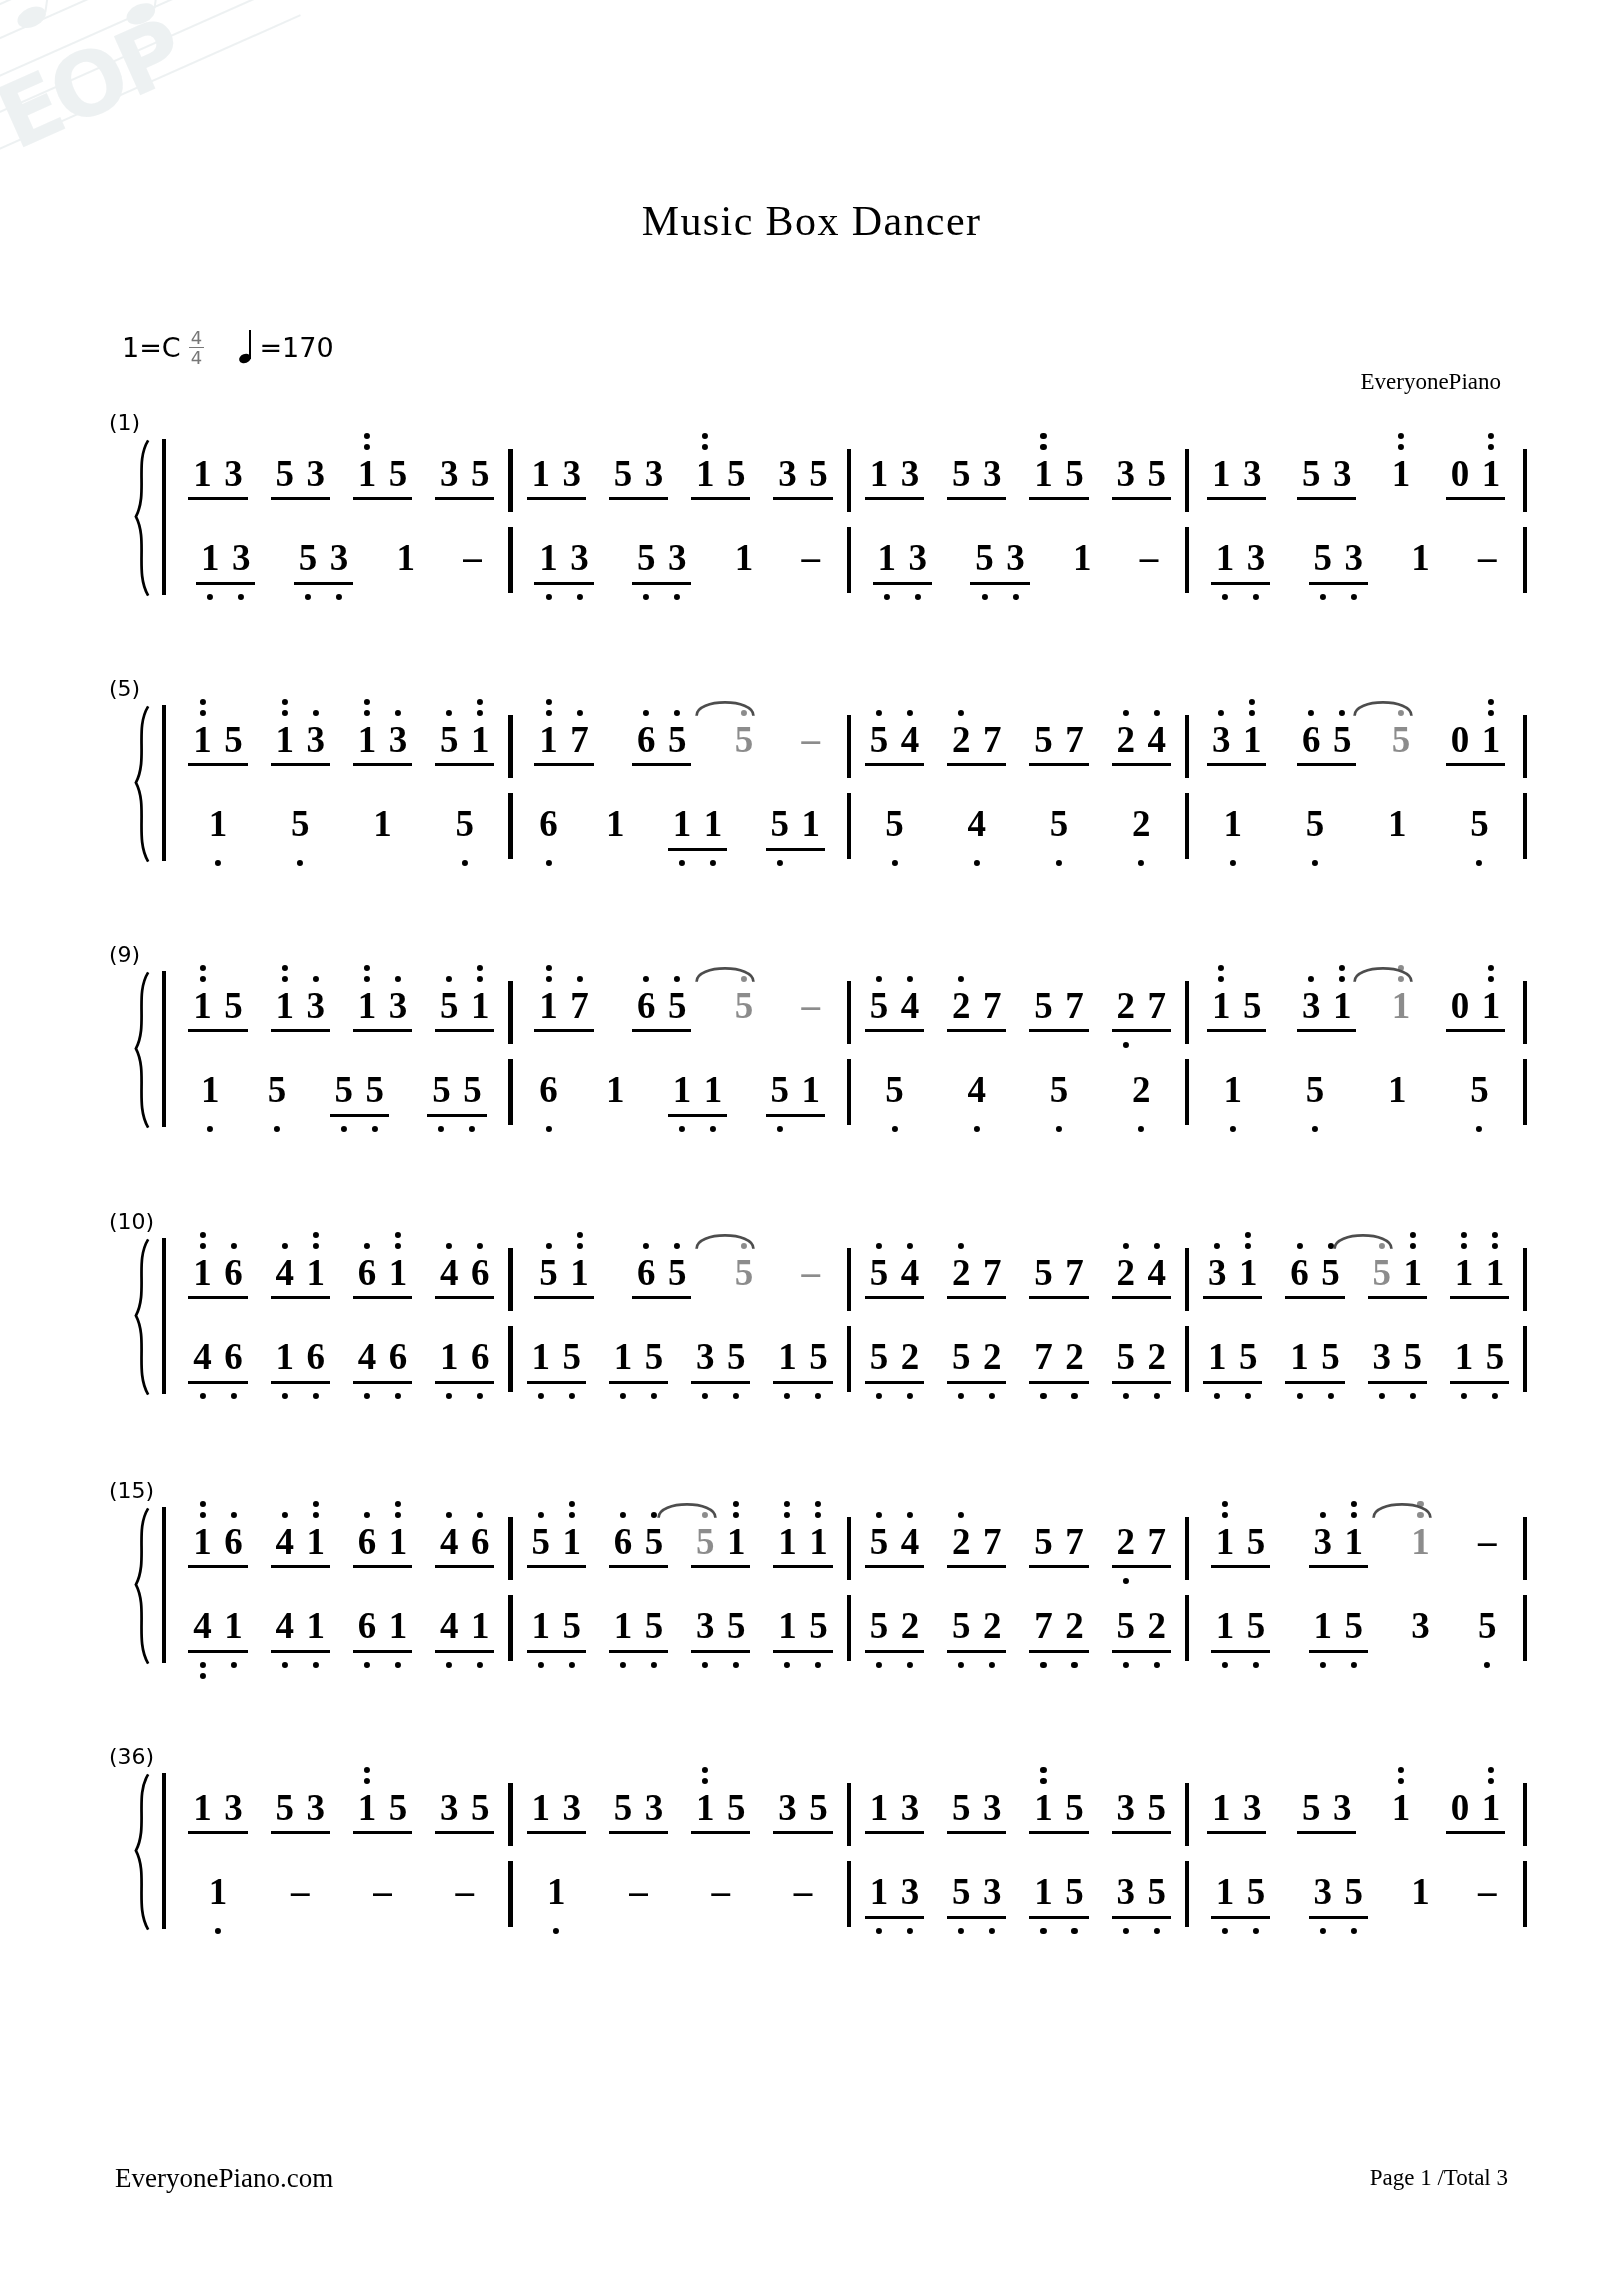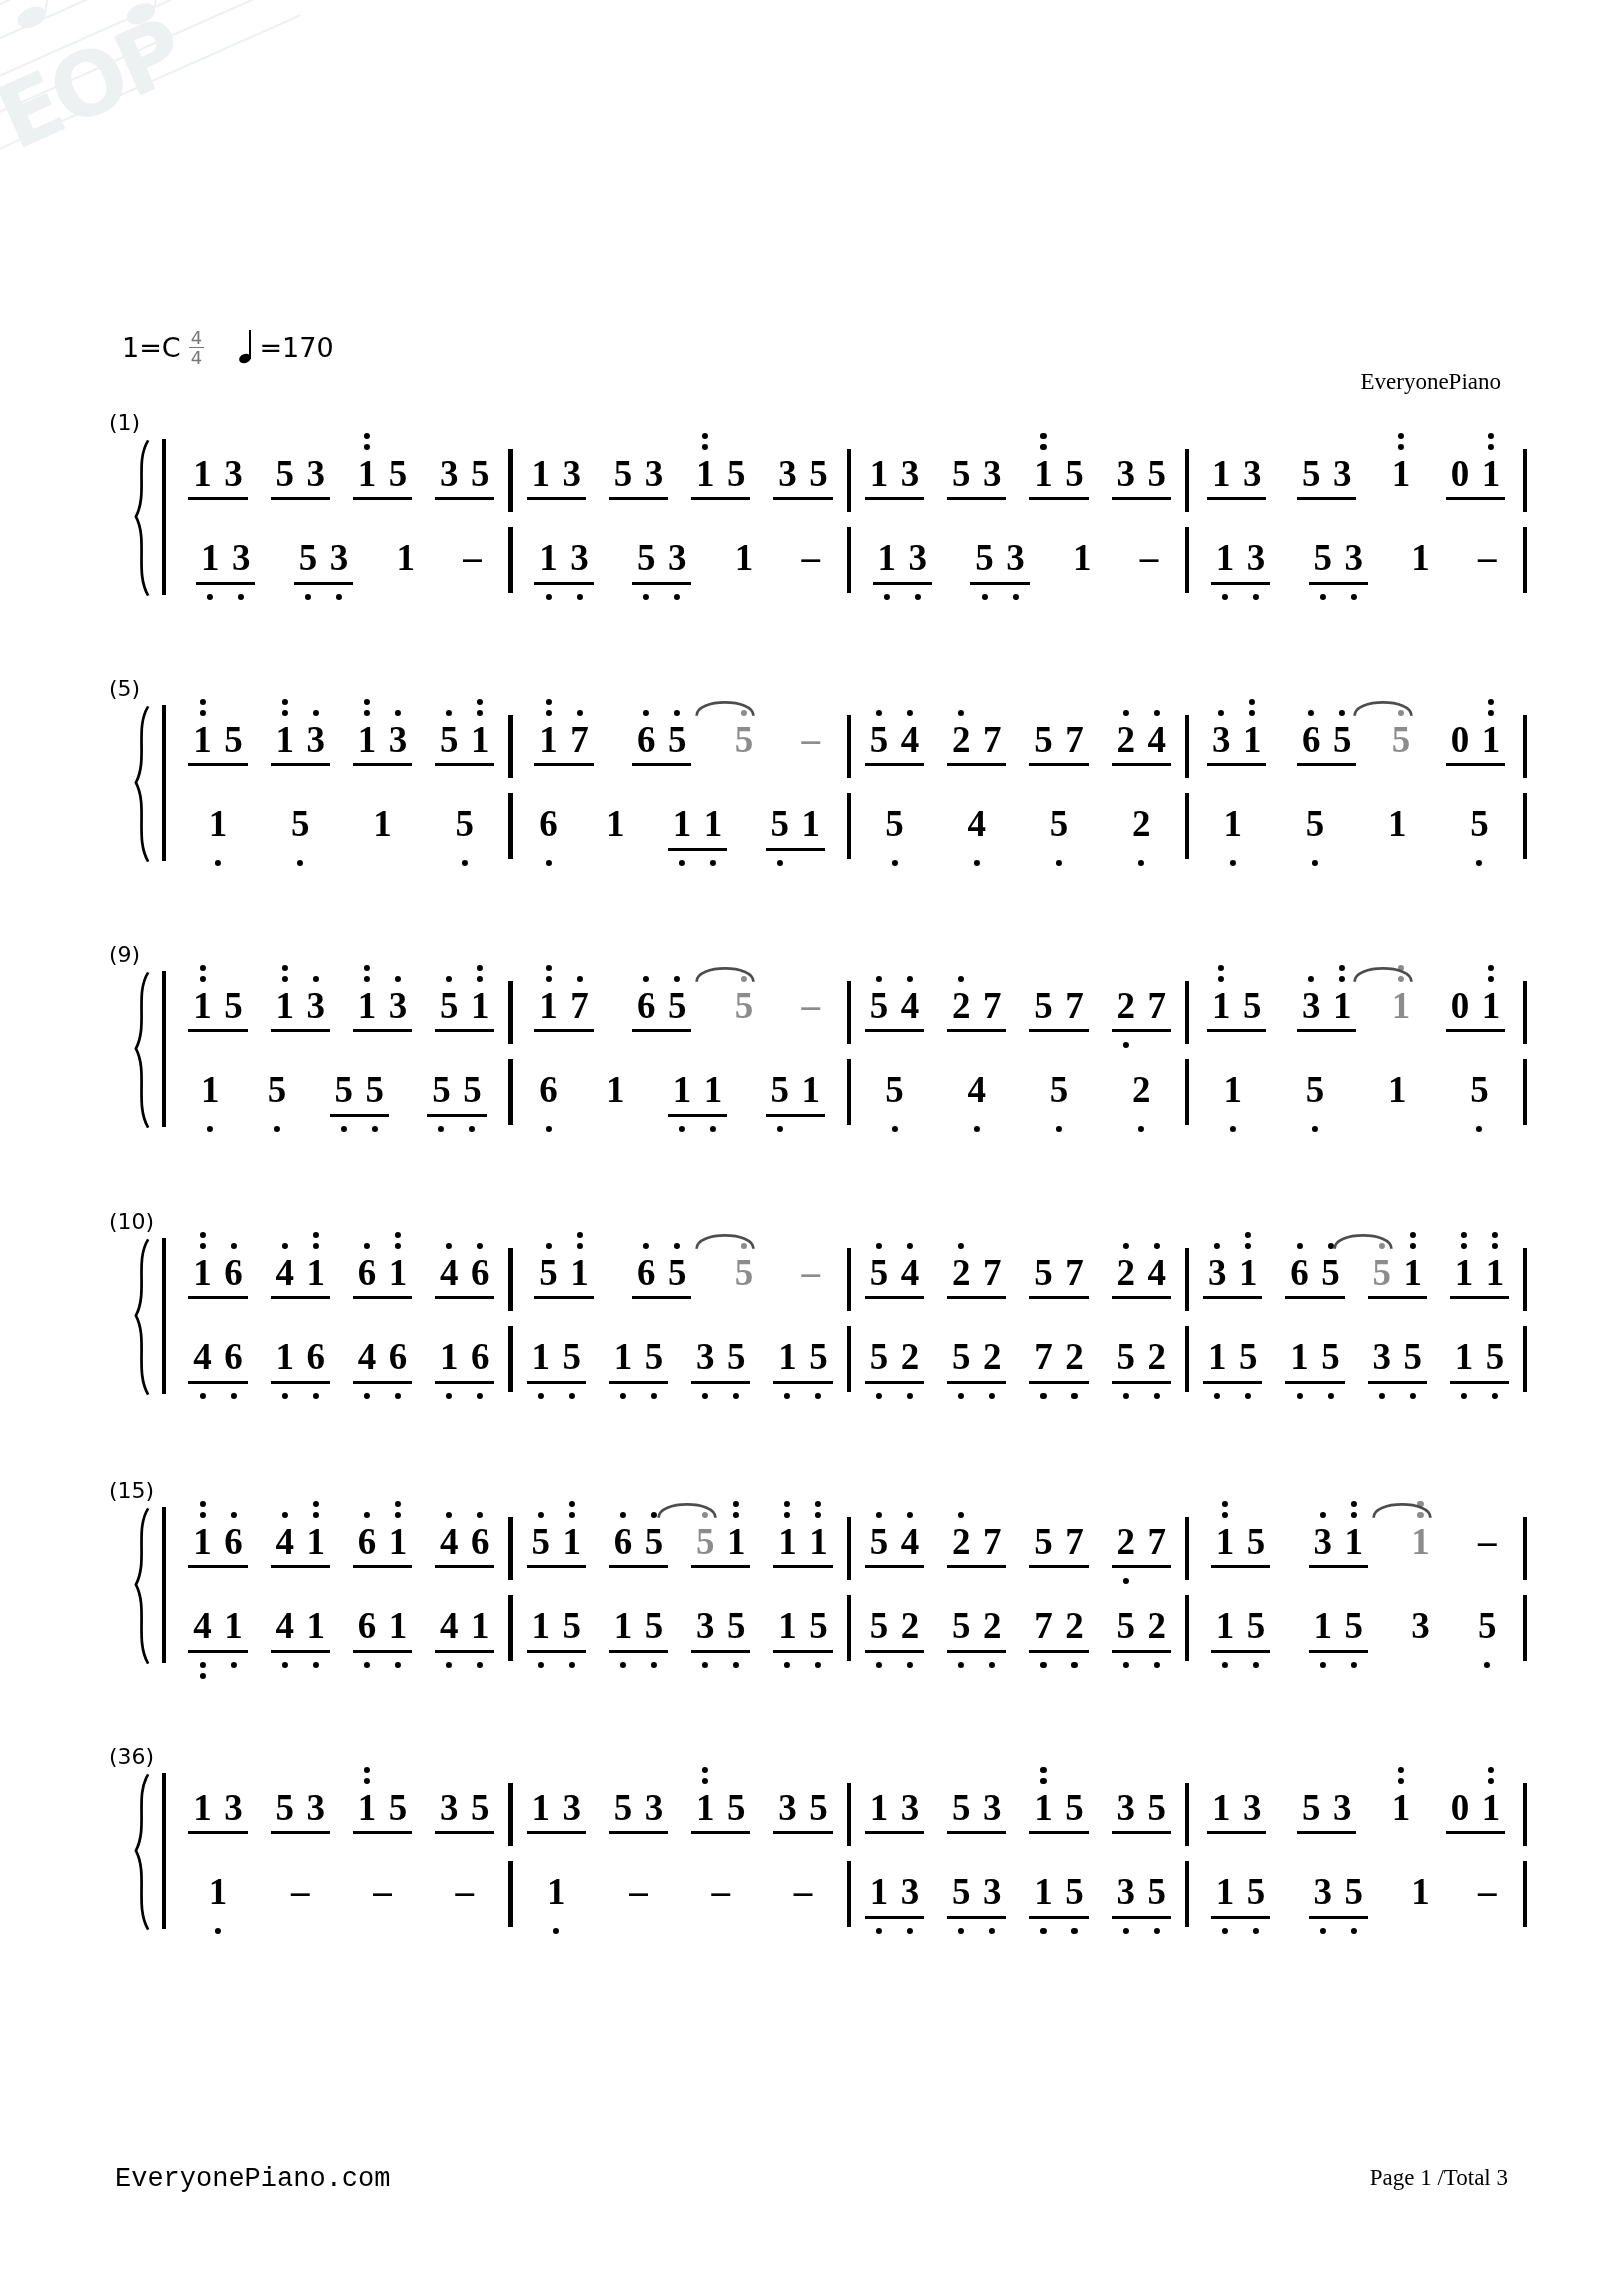--- a/index.html
+++ b/index.html
@@ -91,21 +91,21 @@
   .note .oct-lo{bottom:-23px;}
   .note .oct-lo2{bottom:-34px;}
   .grp.beam1 .note .oct-lo{bottom:-23px;}
 
   
   .tie{position:absolute;top:-27px;left:0;width:66px;height:23px;pointer-events:none;}
   .tie svg{display:block;}
 
   
   .footer-left{position:absolute;left:115px;bottom:101px;font-size:27px;
-               font-family:Liberation Mono, monospace;}
+               font-family:Liberation Serif, serif;}
   .footer-right{position:absolute;right:115px;bottom:104px;font-size:23px;
                font-family:"Liberation Serif",serif;}
 </style>
 </head>
 <body>
 
 <div class="sheet">
 
   <div class="watermark">
     <svg viewBox="0 0 620 420" width="423" height="287">
@@ -123,20 +123,21 @@
       <g fill="#dde4e6">
         <ellipse cx="86" cy="85" rx="22" ry="14" transform="rotate(-24 86 85)"></ellipse>
         <ellipse cx="246" cy="80" rx="22" ry="14" transform="rotate(-24 246 80)"></ellipse>
         <ellipse cx="12" cy="180" rx="22" ry="14" transform="rotate(-24 12 180)"></ellipse>
         <path d="M106 78 L118 -6" stroke="#dde4e6" stroke-width="3"></path>
         <path d="M266 72 L278 -12" stroke="#dde4e6" stroke-width="3"></path>
       </g>
     </svg>
   </div>
 
+  <div class="title">Music Box Dancer</div>
 
   <div class="keyline">
     <span>1=C</span>
     <span class="frac">
       <span class="num">4</span>
       <span class="den">4</span>
     </span>
     <span class="tempo">
       <span class="qnote">
         <span class="head"></span>

